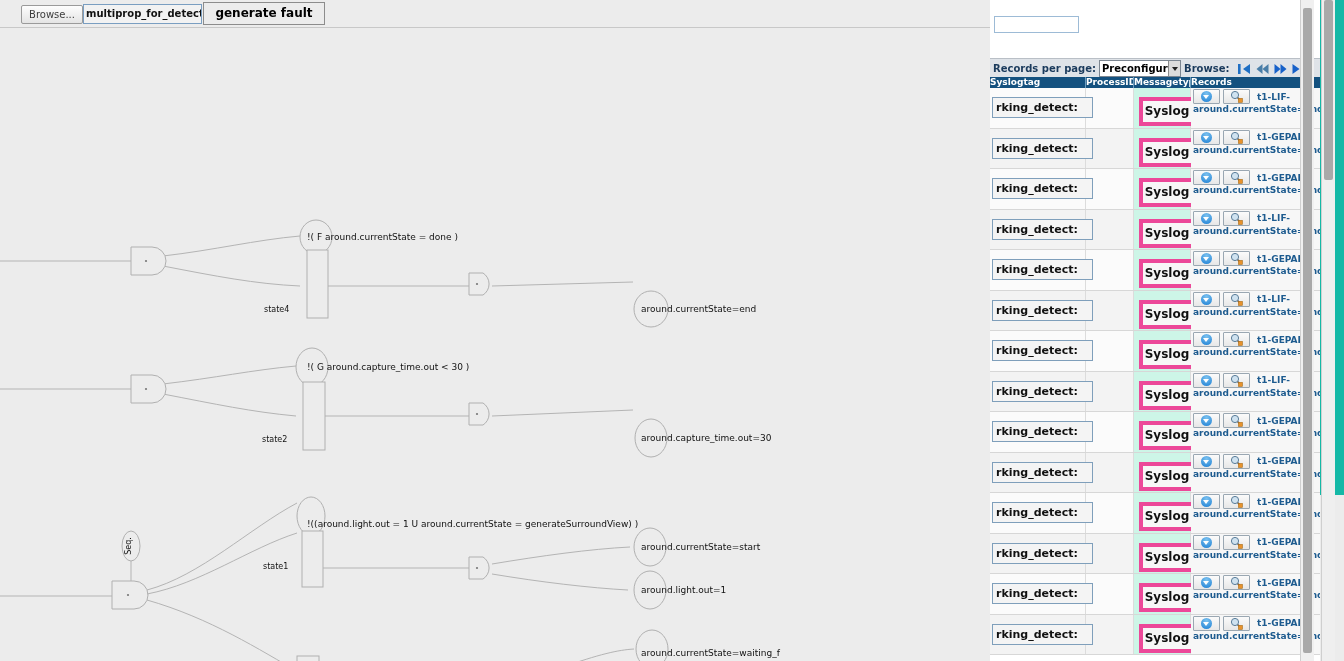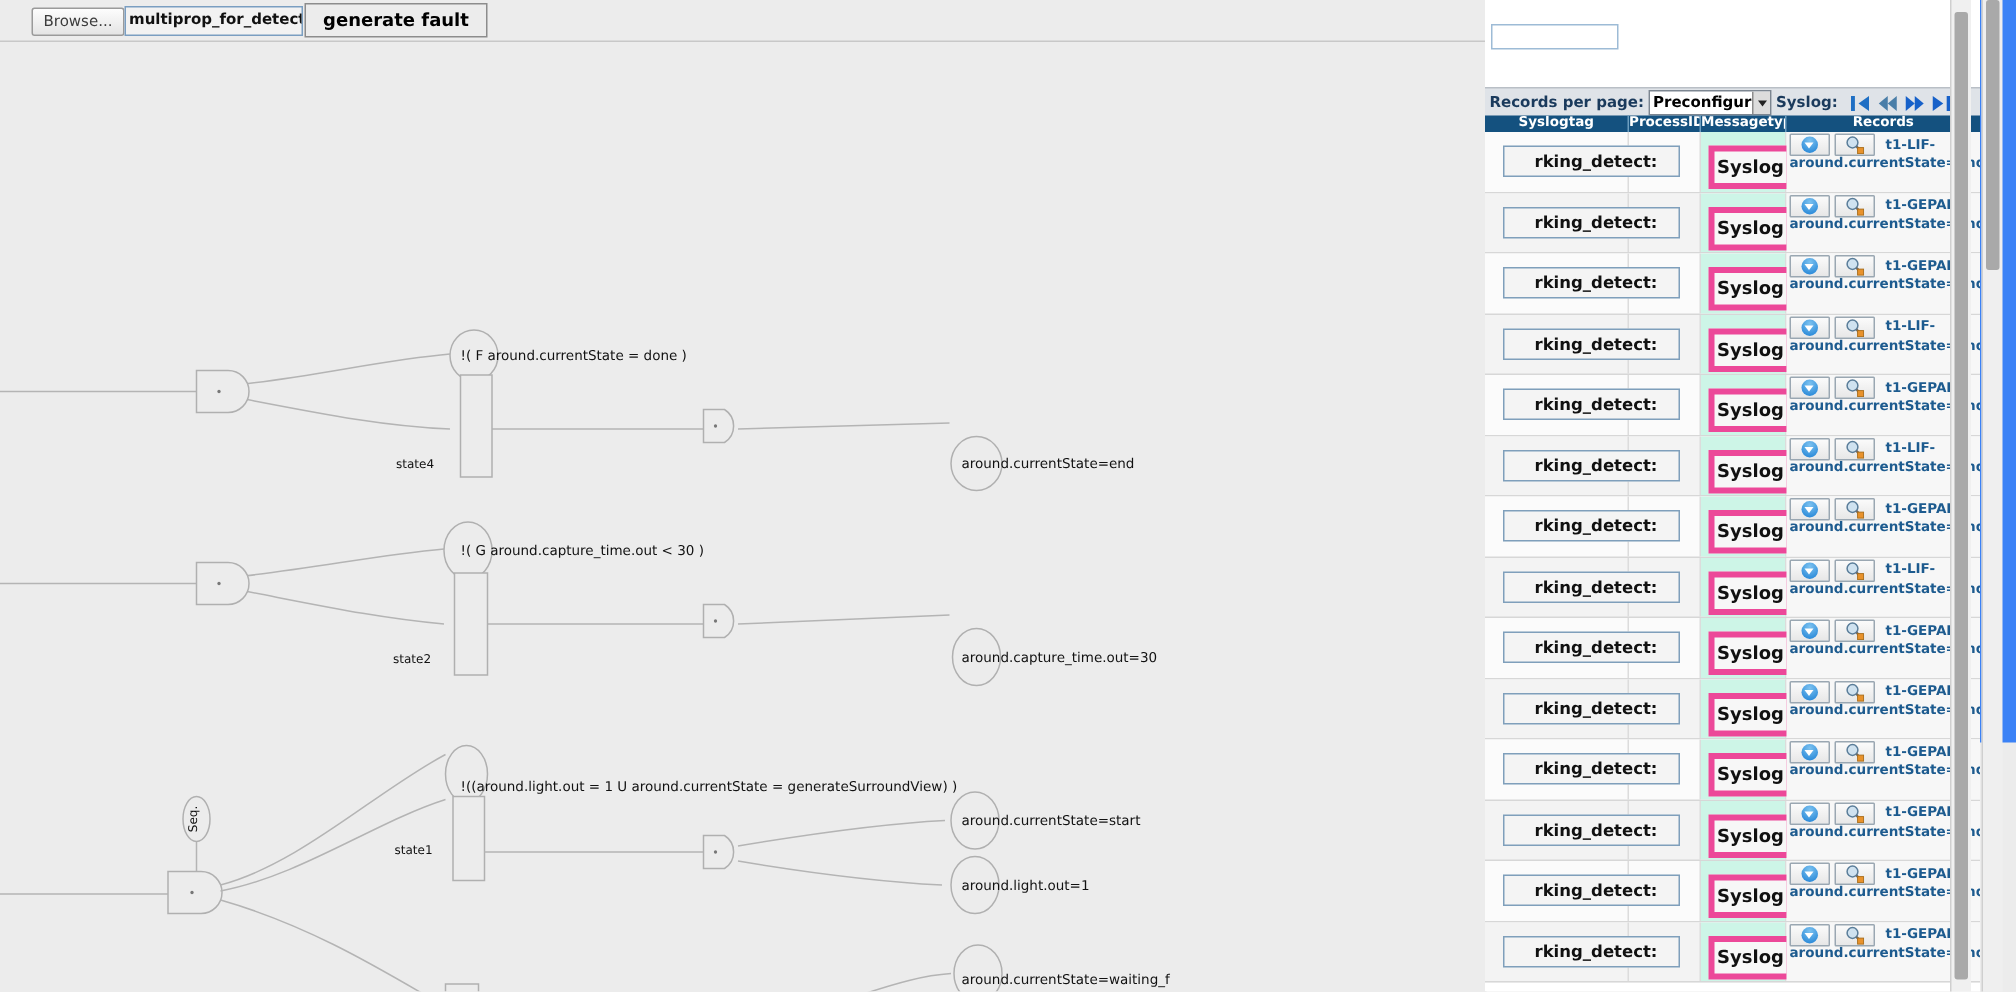--- a/index.html
+++ b/index.html
@@ -39,21 +39,21 @@
   #canvas{position:absolute;left:0;top:28px;width:990px;height:633px;background:#ececec;overflow:hidden;padding-left:17px;}
   #canvas svg{position:absolute;left:0;top:0;}
 
   .node-label{font-family:"DejaVu Sans",sans-serif;font-size:9px;fill:#111;}
   .node-label-sm{font-family:"DejaVu Sans",sans-serif;font-size:8px;fill:#111;}
   .wire{fill:none;stroke:#b4b4b4;stroke-width:1;}
   .shape{fill:#ececec;stroke:#b0b0b0;stroke-width:1;}
   .gate-dot{fill:#777;}
 
   
-  #right-panel{position:absolute;left:990px;top:0;width:354px;height:495px;background:#3b82f6;}
+  #right-panel{position:absolute;left:990px;top:0;width:354px;height:495px;background:#14b8a6;}
   #rp-inner{position:absolute;left:0;top:0;width:330px;height:661px;background:#fff;overflow:hidden;}
 
   .search-box{
     position:absolute;left:4px;top:16px;width:83px;height:15px;
     background:#fff;border:1px solid #9dbbd6;
   }
 
   .ctrl-bar{
     position:absolute;left:0px;top:58px;width:330px;height:19px;
     background:#dfe3e8;border-top:1px solid #b9bfc6;
@@ -76,39 +76,39 @@
     content:"";position:absolute;left:3px;top:6px;
     border-left:3px solid transparent;border-right:3px solid transparent;border-top:4px solid #222;
   }
   .pager-btns{display:flex;align-items:center;gap:5px;margin-left:6px;}
   .pg{width:13px;height:12px;position:relative;}
 
   .tbl{position:absolute;left:0;top:77px;width:330px;}
   .thead{display:flex;height:11px;background:#14517f;}
   .th{
     font-family:"DejaVu Sans",sans-serif;font-size:9px;font-weight:bold;color:#fff;
-    text-align:center;line-height:11px;border-right:1px solid #6d9ec0;box-sizing:border-box;
+    text-align:left;line-height:11px;border-right:1px solid #6d9ec0;box-sizing:border-box;
     white-space:nowrap;overflow:hidden;
   }
   .th.c0{width:96px;} .th.c1{width:48px;} .th.c2{width:57px;} .th.c3{width:129px;border-right:none;}
 
   .trow{display:flex;height:40.5px;border-bottom:1px solid #d7d7d7;box-sizing:border-box;}
   .trow.alt{background:#f3f3f3;}
   .trow.norm{background:#fbfbfb;}
   .td{box-sizing:border-box;border-right:1px solid #dcdcdc;position:relative;}
   .td.c0{width:96px;}
   .td.c1{width:48px;}
   .td.c2{width:57px;background:#cdf5e7;}
   .td.c3{width:129px;border-right:none;background:#f7f7f7;padding-left:1px;}
 
   .tagbox{
-    position:absolute;left:12px;top:9px;width:96px;height:19px;
+    position:absolute;left:2px;top:9px;width:96px;height:19px;
     background:#f4f4f4;border:1px solid #7f9fbb;
     font-family:"DejaVu Sans",sans-serif;font-size:11px;font-weight:bold;color:#111;
-    line-height:19px;padding-left:20px;white-space:nowrap;overflow:hidden;
+    line-height:19px;padding-left:3px;white-space:nowrap;overflow:hidden;
   }
   .syslogbox{
     position:absolute;left:5px;top:9px;width:48px;height:21px;
     background:#f7f7f7;border:4px solid #ec4899;
     font-family:"DejaVu Sans",sans-serif;font-size:12px;font-weight:bold;color:#111;
     text-align:center;line-height:21px;
   }
   .msg-icons{display:flex;gap:3px;padding-top:1px;padding-left:1px;align-items:center;}
   .ic-btn{
     width:25px;height:13px;background:linear-gradient(#fbfbfb,#e7e7e7);
@@ -261,21 +261,21 @@
     <div id="rp-inner">
 
       <div class="search-box" title=""></div>
 
       <div class="ctrl-bar">
         <span class="ctrl-lbl">Records per page:</span>
         <div class="rpp-select">
           <span>Preconfigured (5</span>
           <span class="rpp-arrow"></span>
         </div>
-        <span class="ctrl-lbl">Syslog:</span>
+        <span class="ctrl-lbl">Browse:</span>
         <div class="pager-btns">
           <span class="pg">
             <svg width="13" height="12" viewBox="0 0 13 12">
                 <rect x="0" y="1" width="2.6" height="10" fill="#1f6fc4"></rect>
                 <path d="M12,1 L12,11 L5,6 Z" fill="#1f6fc4"></path>
               </svg>
           </span>
           <span class="pg">
             <svg width="13" height="12" viewBox="0 0 13 12">
                 <path d="M6.5,1 L6.5,11 L0.5,6 Z" fill="#4a7ea8"></path>

